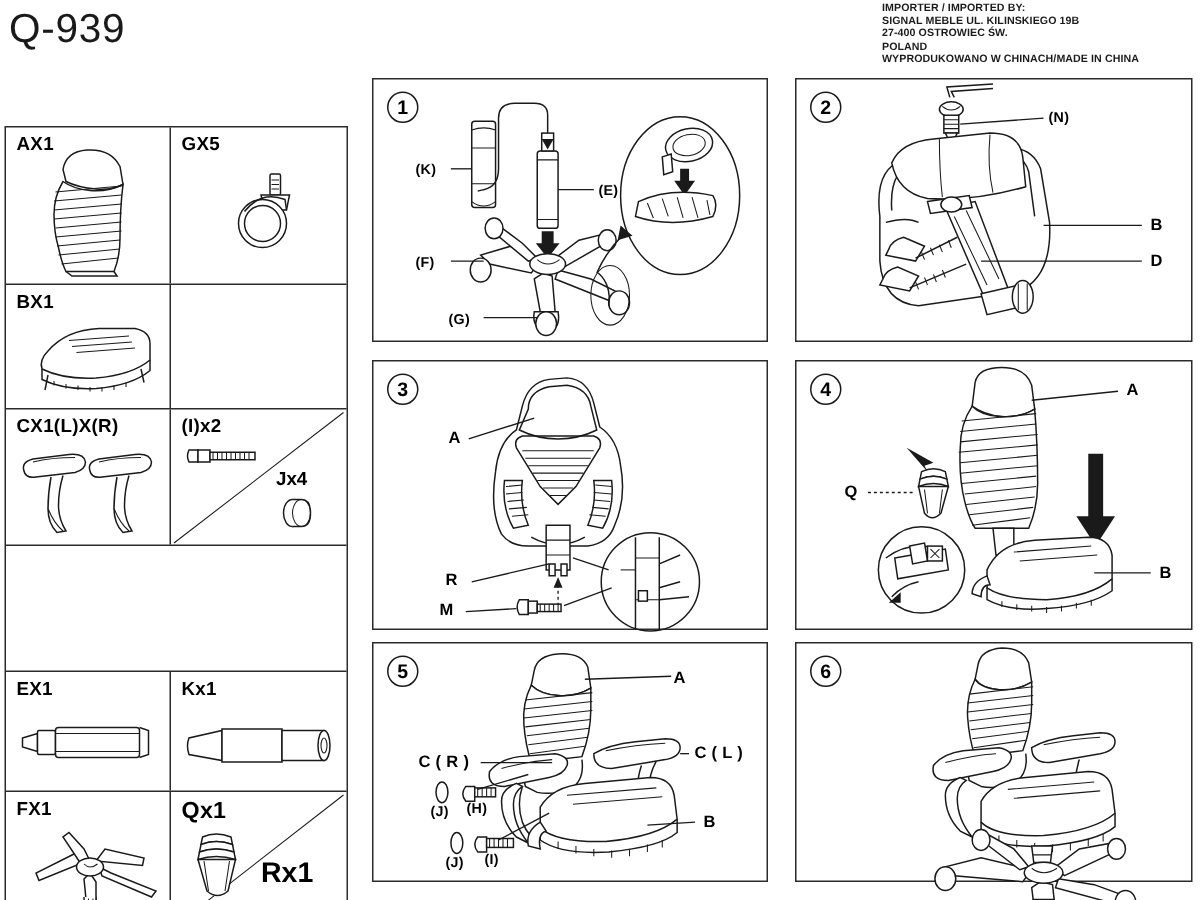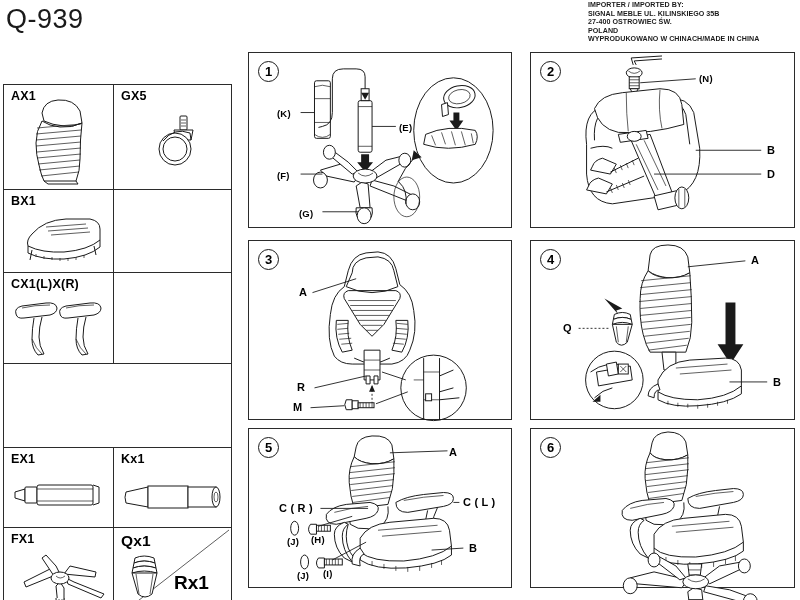--- a/index.html
+++ b/index.html
@@ -84,21 +84,21 @@
 </style>
 </head>
 <body>
 
 <div id="sheet">
 
   <div id="doc-title">Q-939</div>
 
   <div id="importer-block">
     <div>IMPORTER / IMPORTED BY:</div>
-    <div>SIGNAL MEBLE UL. KILINSKIEGO 35B</div>
+    <div>SIGNAL MEBLE UL. KILINSKIEGO 19B</div>
     <div>27-400 OSTROWIEC ŚW.</div>
     <div>POLAND</div>
     <div>WYPRODUKOWANO W CHINACH/MADE IN CHINA</div>
   </div>
 
   <div id="parts-table">
 
     <div class="parts-row" style="height:105px">
       <div class="cell left">
         <span class="cell-label">AX1</span>
@@ -156,20 +156,38 @@
             <path class="ln-t" d="M20 40 Q24 50 30 55"></path>
           </g>
           <g transform="translate(44,0)">
             <path class="fillw" d="M4 15 Q2 9 10 7 L34 4 Q44 3 45 9 Q45 14 38 16 L12 19 Q5 20 4 15 Z"></path>
             <path class="ln-t" d="M10 9 Q22 6 38 6"></path>
             <path class="ln" d="M22 19 Q20 30 20 40 Q20 50 26 56 L32 55 Q27 47 27 38 Q27 28 30 18"></path>
             <path class="ln-t" d="M20 40 Q24 50 30 55"></path>
           </g>
         </svg>
       </div>
+      <div class="cell right">
+        <svg class="diag" viewBox="0 0 117 91" preserveAspectRatio="none">
+          <path class="ln-t" d="M2 89 L115 2"></path>
+        </svg>
+        <span class="cell-label">(I)x2</span>
+        <svg class="art" style="left:10px;top:24px" width="52" height="14" viewBox="0 0 52 14">
+          <path class="fillw" d="M2 3 Q0 7 2 11 L8 11 L8 3 Z"></path>
+          <rect class="fillw" x="8" y="3" width="8" height="8"></rect>
+          <rect class="fillw" x="16" y="4.5" width="30" height="5"></rect>
+          <path class="ln-t" d="M18 4.5 L18 9.5 M21 4.5 L21 9.5 M24 4.5 L24 9.5 M27 4.5 L27 9.5 M30 4.5 L30 9.5 M33 4.5 L33 9.5 M36 4.5 L36 9.5 M39 4.5 L39 9.5 M42 4.5 L42 9.5"></path>
+        </svg>
+        <span class="cell-label2" style="left:70px;top:39px">Jx4</span>
+        <svg class="art" style="left:72px;top:59px" width="28" height="20" viewBox="0 0 28 20">
+          <ellipse class="fillw" cx="9" cy="10" rx="6" ry="9"></ellipse>
+          <path class="fillw" d="M9 1 L15 1 Q21 1 21 10 Q21 19 15 19 L9 19"></path>
+          <ellipse class="ln-t" cx="15" cy="10" rx="6" ry="9"></ellipse>
+        </svg>
+      </div>
     </div>
 
     <div class="parts-row" style="height:84px">
     </div>
 
     <div class="parts-row" style="height:80px">
       <div class="cell left">
         <span class="cell-label">EX1</span>
         <svg class="art" style="left:9px;top:36px" width="92" height="22" viewBox="0 0 92 22">
           <path class="fillw" d="M2 8 L12 5 L12 17 L2 14 Z"></path>

